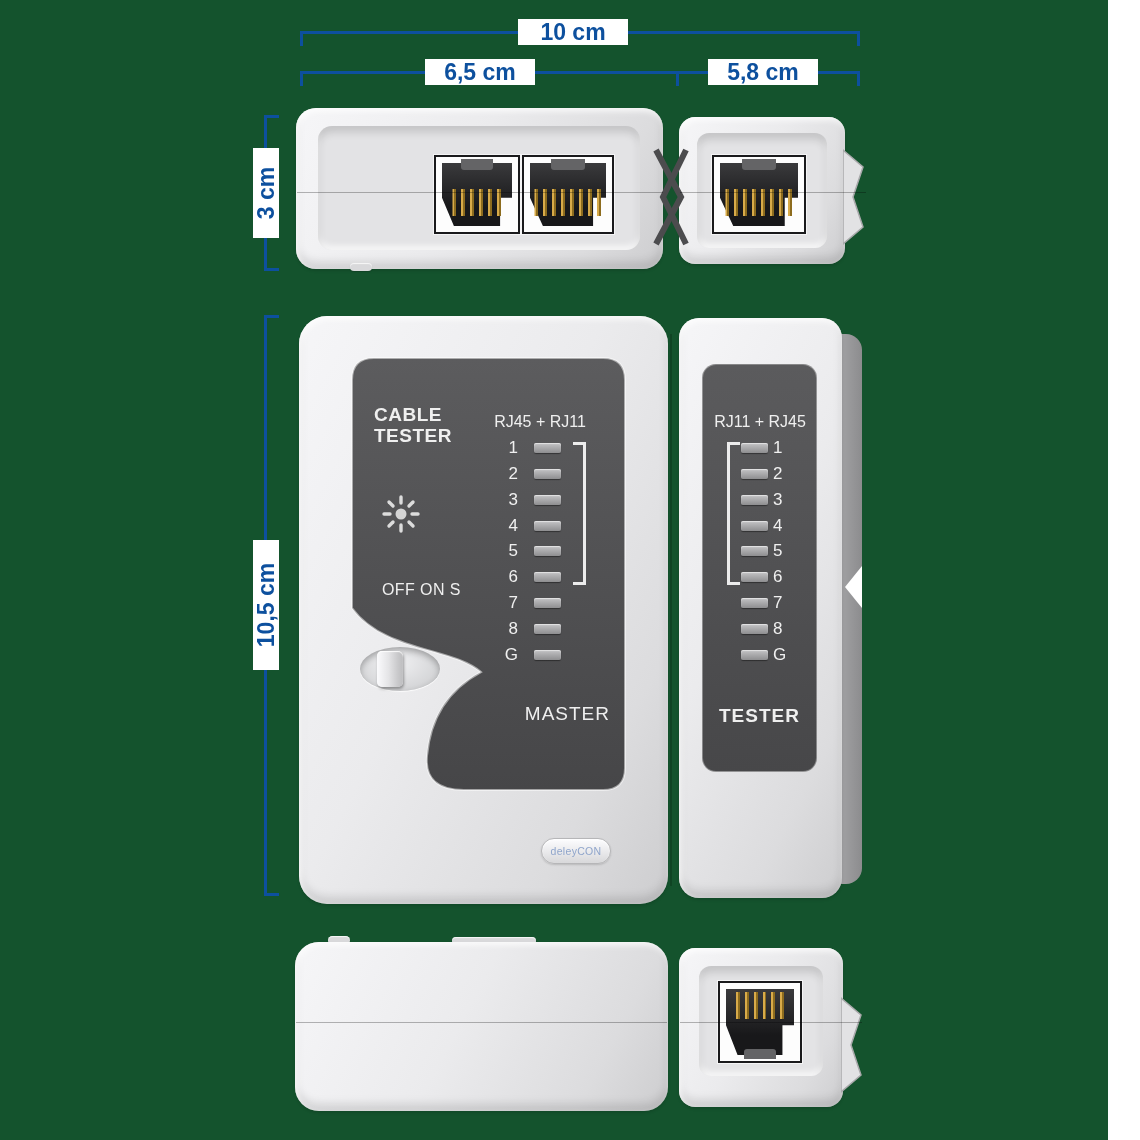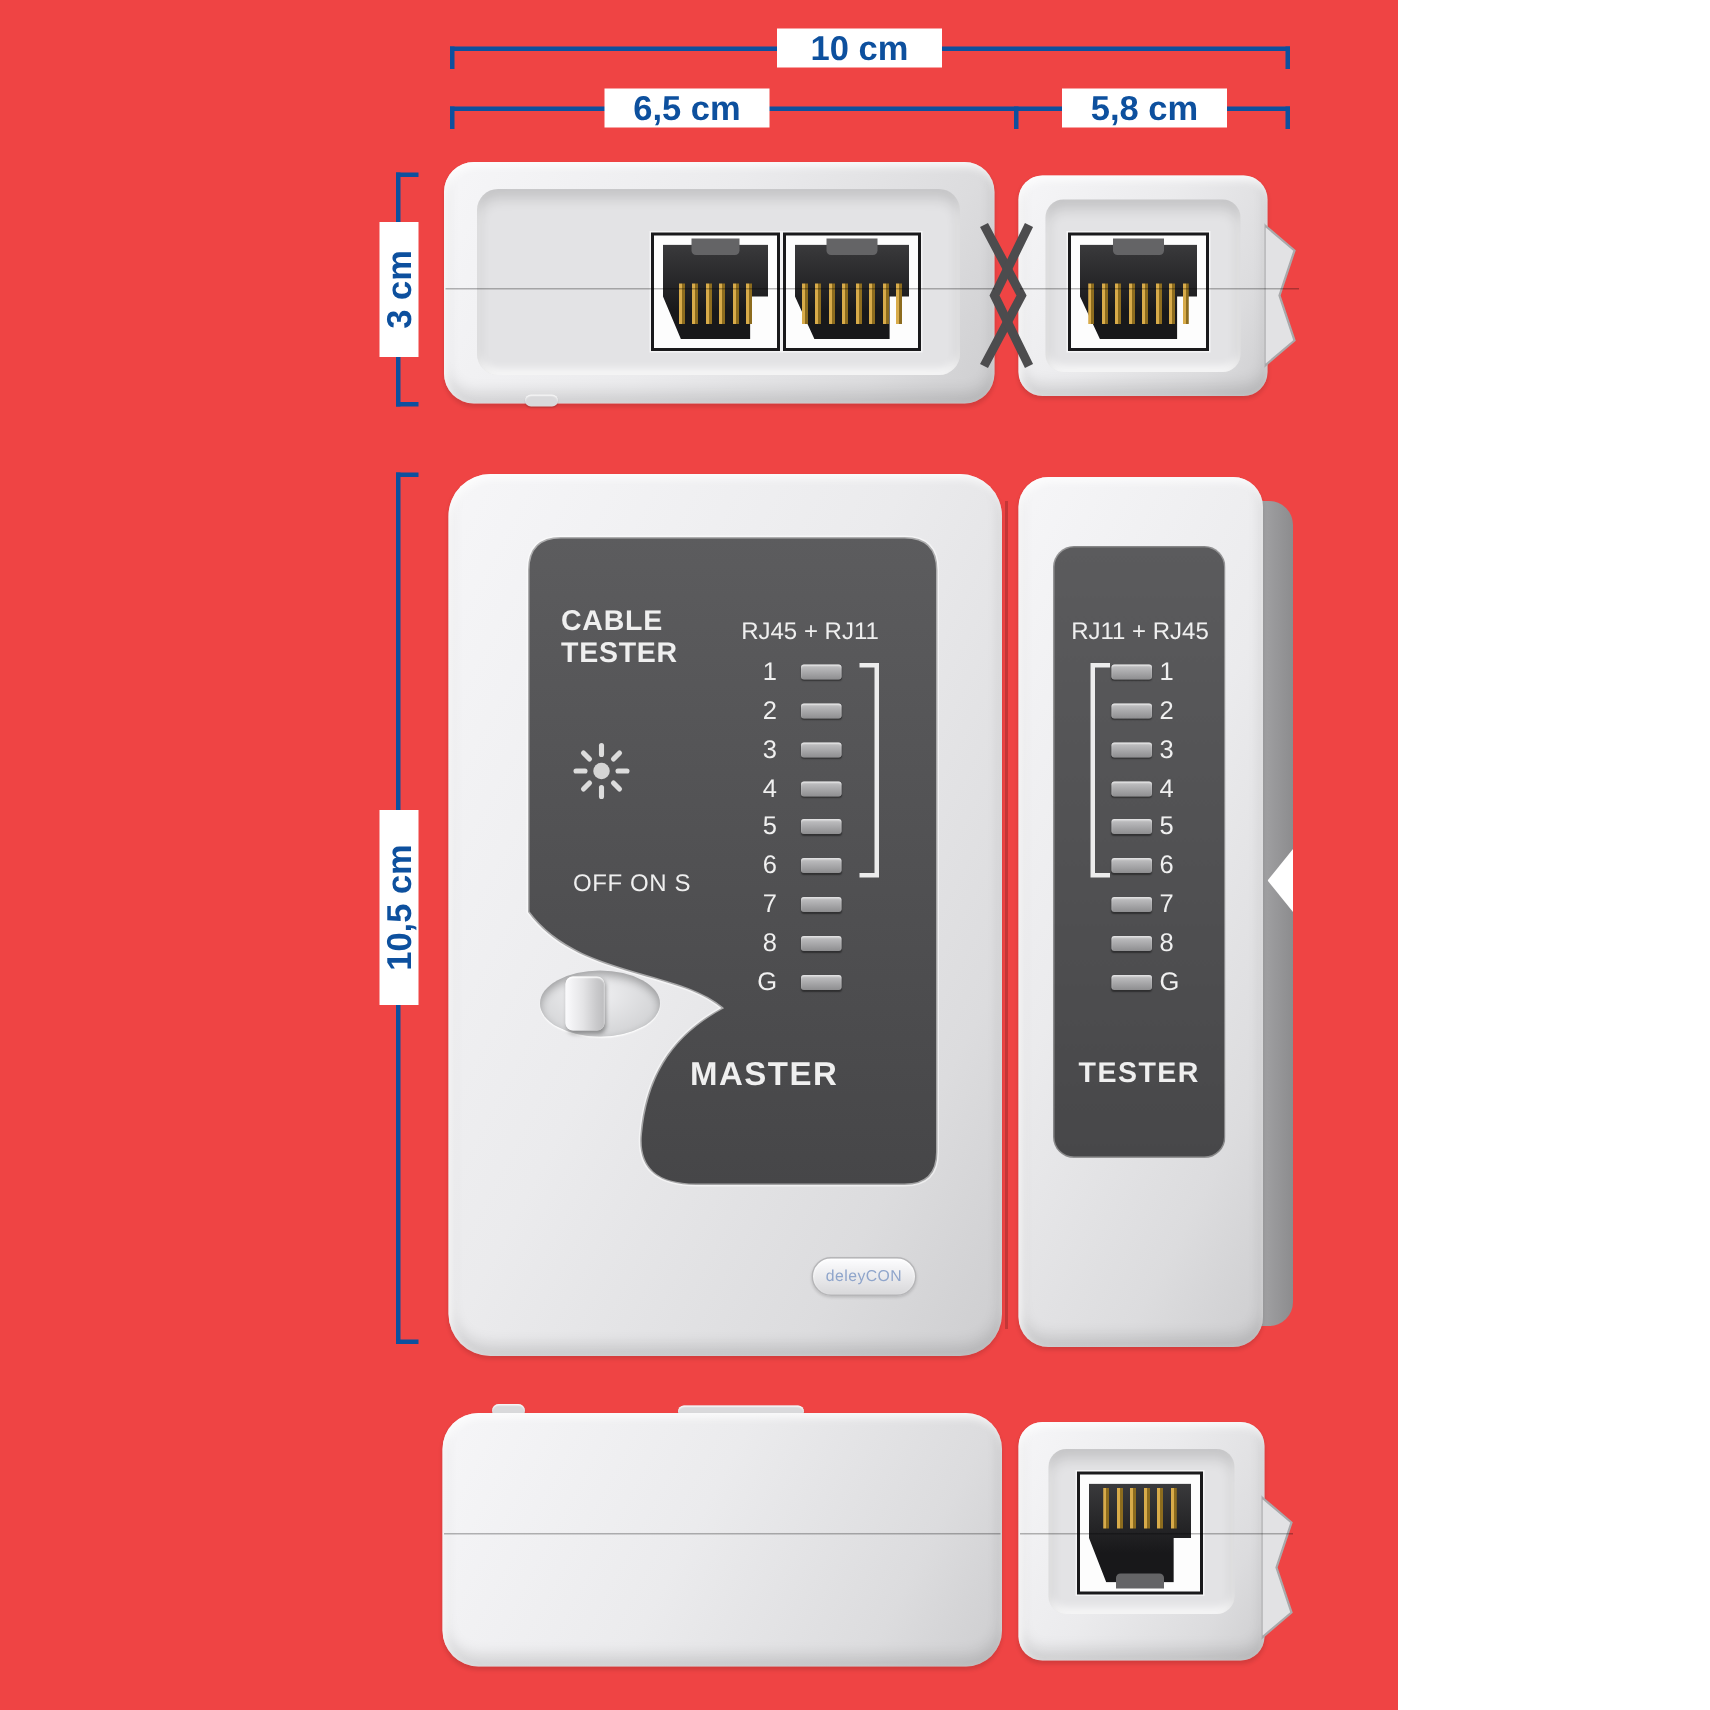--- a/index.html
+++ b/index.html
@@ -1,16 +1,16 @@
 <!DOCTYPE html>
 <html><head>
 <meta charset="utf-8">
 <style>
   html,body{margin:0;padding:0;background:#fff;}
-  .canvas{position:relative;width:932px;height:1140px;background:#ef4444;overflow:hidden;
+  .canvas{position:relative;width:1108px;height:1140px;background:#14532d;overflow:hidden;
           font-family:"Liberation Sans",sans-serif;}
   .abs{position:absolute;}
 
   
   .dim-line{position:absolute;background:#0d509e;}
   .dim-tick{position:absolute;background:#0d509e;}
   .dim-label{position:absolute;color:#0d509e;font-weight:700;font-size:23px;line-height:26px;
              text-align:center;background:#fff;padding:0 8px;white-space:nowrap;}
   .dim-label.vert{transform:rotate(-90deg);transform-origin:center;}
 
@@ -76,21 +76,21 @@
   <div class="dim-line" style="left:300px;top:31px;width:560px;height:3px;"></div>
   <div class="dim-tick" style="left:300px;top:31px;width:3px;height:15px;"></div>
   <div class="dim-tick" style="left:857px;top:31px;width:3px;height:15px;"></div>
   <div class="dim-label" style="left:518px;top:19px;width:110px;box-sizing:border-box;">10 cm</div>
 
   <div class="dim-line" style="left:300px;top:71px;width:376px;height:3px;"></div>
   <div class="dim-line" style="left:676px;top:71px;width:184px;height:3px;"></div>
   <div class="dim-tick" style="left:300px;top:71px;width:3px;height:15px;"></div>
   <div class="dim-tick" style="left:676px;top:71px;width:3px;height:15px;"></div>
   <div class="dim-tick" style="left:857px;top:71px;width:3px;height:15px;"></div>
-  <div class="dim-label" style="left:403px;top:59px;width:110px;box-sizing:border-box;">6,5 cm</div>
+  <div class="dim-label" style="left:425px;top:59px;width:110px;box-sizing:border-box;">6,5 cm</div>
   <div class="dim-label" style="left:708px;top:59px;width:110px;box-sizing:border-box;">5,8 cm</div>
 
   <div class="dim-line" style="left:264px;top:115px;width:3px;height:156px;"></div>
   <div class="dim-tick" style="left:264px;top:115px;width:15px;height:3px;"></div>
   <div class="dim-tick" style="left:264px;top:268px;width:15px;height:3px;"></div>
   <div class="dim-label vert" style="left:221px;top:180px;width:90px;box-sizing:border-box;">3 cm</div>
 
   <div class="dim-line" style="left:264px;top:315px;width:3px;height:581px;"></div>
   <div class="dim-tick" style="left:264px;top:315px;width:15px;height:3px;"></div>
   <div class="dim-tick" style="left:264px;top:893px;width:15px;height:3px;"></div>
@@ -167,21 +167,21 @@
         <line x1="31" y1="20" x2="37" y2="20"></line>
       <line x1="8" y1="8" x2="12" y2="12"></line>
         <line x1="28" y1="28" x2="32" y2="32"></line>
       <line x1="8" y1="32" x2="12" y2="28"></line>
         <line x1="28" y1="12" x2="32" y2="8"></line>
     </g>
     <circle cx="20" cy="20" r="5.5" fill="#d4d4d4"></circle>
   </svg>
 
   <div class="panel-text" style="left:382px;top:581px;font-size:16px;letter-spacing:.4px;">OFF ON S</div>
-  <div class="panel-text" style="left:460px;top:703px;width:150px;text-align:left;font-size:22px;font-weight:700;letter-spacing:1px;">MASTER</div>
+  <div class="panel-text" style="left:460px;top:703px;width:150px;text-align:right;font-size:19px;font-weight:400;letter-spacing:1px;">MASTER</div>
 
   <div class="lednum r" style="left:480px;top:439px;">1</div>
   <div class="ledchip" style="left:534px;top:443px;"></div>
   <div class="lednum r" style="left:480px;top:465px;">2</div>
   <div class="ledchip" style="left:534px;top:469px;"></div>
   <div class="lednum r" style="left:480px;top:491px;">3</div>
   <div class="ledchip" style="left:534px;top:495px;"></div>
   <div class="lednum r" style="left:480px;top:517px;">4</div>
   <div class="ledchip" style="left:534px;top:521px;"></div>
   <div class="lednum r" style="left:480px;top:542px;">5</div>

